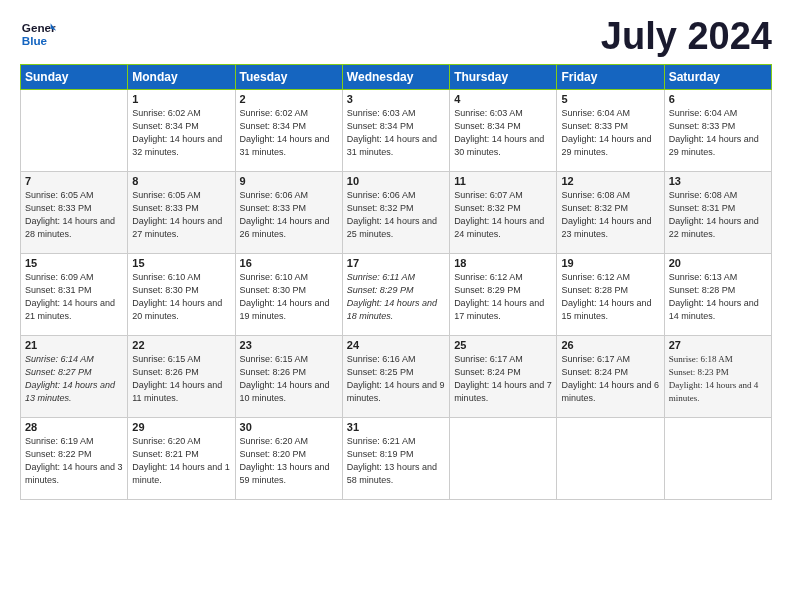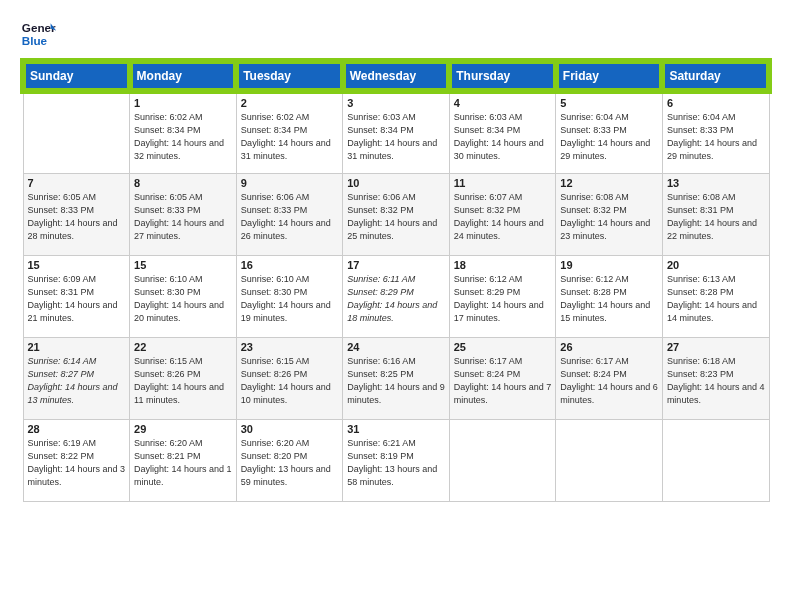--- a/index.html
+++ b/index.html
@@ -51,21 +51,21 @@
       border-collapse: collapse;
       table-layout: fixed;
     }
     thead tr th {
       background-color: #1565c0;
       color: #fff;
       font-size: 12px;
       font-weight: bold;
       padding: 5px 4px;
       text-align: left;
-      border: 6px solid #84cc16;
+      border: 1px solid #84cc16;
     }
     tbody tr td {
       border: 1px solid #ccc;
       vertical-align: top;
       padding: 3px 4px;
       font-size: 9.5px;
       color: #222;
       height: 82px;
     }
     tbody tr:nth-child(even) td {
@@ -92,20 +92,21 @@
 <div class="page">
   <div class="header">
     <div class="logo">
       <svg class="logo-icon" viewBox="0 0 40 40" xmlns="http://www.w3.org/2000/svg">
         <text x="2" y="18" font-size="13" font-weight="bold" fill="#1a1a2e" font-family="Arial">General</text>
         <text x="2" y="32" font-size="13" font-weight="bold" fill="#1565c0" font-family="Arial">Blue</text>
         <polygon points="34,8 40,16 34,14" fill="#1565c0"></polygon>
       </svg>
     </div>
     <div class="title-block">
+      <div class="month-title">July 2024</div>
     </div>
   </div>
 
   <table>
     <thead>
       <tr>
         <th>Sunday</th>
         <th>Monday</th>
         <th>Tuesday</th>
         <th>Wednesday</th>
@@ -274,21 +275,21 @@
 Daylight: 14 hours and 7 minutes.</div>
           </td>
           <td>
             <span class="day-number">26</span>
             <div class="day-info" style="white-space: pre-line;">Sunrise: 6:17 AM
 Sunset: 8:24 PM
 Daylight: 14 hours and 6 minutes.</div>
           </td>
           <td>
             <span class="day-number">27</span>
-            <div class="day-info" style="white-space: pre-line;">Sunrise: 6:18 AM
+            <div class="day-info" style="white-space: pre-line; font-family: Liberation Serif, serif;">Sunrise: 6:18 AM
 Sunset: 8:23 PM
 Daylight: 14 hours and 4 minutes.</div>
           </td>
         </tr>
         <tr>
           <td>
             <span class="day-number">28</span>
             <div class="day-info" style="white-space: pre-line;">Sunrise: 6:19 AM
 Sunset: 8:22 PM
 Daylight: 14 hours and 3 minutes.</div>

